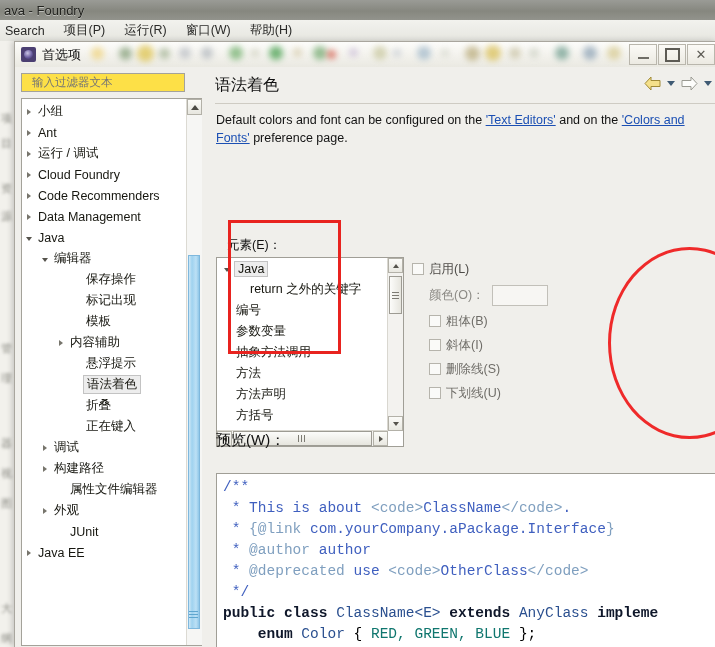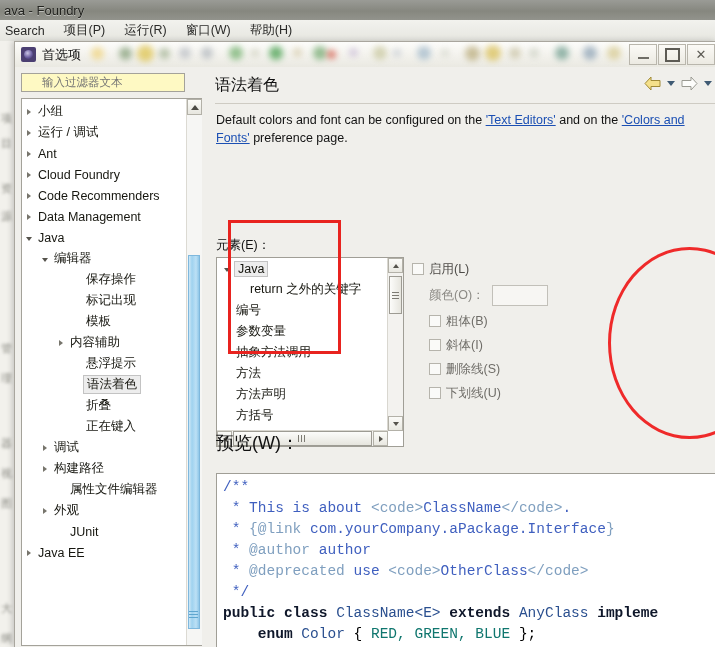--- a/index.html
+++ b/index.html
@@ -44,22 +44,22 @@
     background:linear-gradient(180deg,#fbfaf6 0%,#eceae2 100%);
     display:flex;align-items:center;justify-content:center;filter:blur(.25px);}
   .wbtn i{display:block;}
   .w-min{width:11px;height:6px;border-bottom:2px solid #6f6d66;}
   .w-max{width:11px;height:10px;border:2px solid #5d5b54;}
   .w-close{font-style:normal;color:#5d5b54;font-size:13px;line-height:10px;}
   
   #prefs-body{position:relative;height:581px;display:flex;background:#f0efeb;}
   
   #left-pane{width:186px;flex:none;position:relative;padding:6px 0 0 6px;}
-  #filter-input{width:164px;height:19px;border:1px solid #a4a29a;background:#fef9c3;
-    font-size:11.5px;color:#7e7c77;padding:0 20px;line-height:19px;box-sizing:border-box;
+  #filter-input{width:164px;height:19px;border:1px solid #a4a29a;background:#fde047;
+    font-size:11.5px;color:#7e7c77;padding:0 10px;line-height:19px;box-sizing:border-box;
     font-family:"Liberation Sans",sans-serif;}
   #tree-wrap{position:absolute;left:6px;top:31px;width:180px;height:546px;
     background:#fff;border:1px solid #a4a29a;border-right:none;overflow:hidden;}
   #tree{position:absolute;left:0;top:0;width:166px;height:546px;overflow:hidden;padding-top:2px;}
   .tnode{height:21px;display:flex;align-items:center;font-size:12.5px;color:#16160f;white-space:nowrap;}
   .tw{width:14px;flex:none;display:flex;align-items:center;justify-content:center;}
   .tw i{width:0;height:0;display:block;}
   .tw.collapsed i{border-left:4px solid #77756c;border-top:3.5px solid transparent;border-bottom:3.5px solid transparent;}
   .tw.expanded i{border-top:4px solid #55534c;border-left:3.5px solid transparent;border-right:3.5px solid transparent;margin-top:2px;}
   .tlabel{padding:0 2px;}
@@ -111,21 +111,21 @@
   #elem-hthumb span{width:9px;height:7px;background:repeating-linear-gradient(90deg,#7d7b73 0 1px,transparent 1px 3px);display:block;}
   
   #opts{position:absolute;left:205px;top:190px;width:230px;}
   .optrow{display:flex;align-items:center;height:24px;font-size:12.5px;color:#6f6d68;}
   .cb{width:12px;height:12px;border:1px solid #b6b4ac;background:#fafaf8;margin-right:5px;flex:none;box-sizing:border-box;}
   .optrow.enabled{color:#4e4c48;}
   #color-row{display:flex;align-items:center;height:28px;font-size:12.5px;color:#8b8984;padding-left:17px;}
   #color-swatch{width:56px;height:21px;border:1px solid #c2c0b9;background:#f7f6f3;margin-left:7px;box-sizing:border-box;}
   .indent{padding-left:17px;}
   
-  #preview-label{position:absolute;left:9px;top:364px;font-size:18px;color:#111;}
+  #preview-label{position:absolute;left:9px;top:364px;font-size:15px;color:#111;}
   #preview{position:absolute;left:9px;top:406px;right:-1px;bottom:-1px;background:#fff;
     border:1px solid #a09e96;border-right:none;border-bottom:none;overflow:hidden;
     font-family:"Liberation Mono","DejaVu Sans Mono",monospace;font-size:14.5px;line-height:21px;
     padding:3px 0 0 6px;box-sizing:border-box;white-space:pre;}
   .k{color:#0f172a;font-weight:bold;}
   .jd{color:#3f5fbf;}
   .jdk{color:#7f9fbf;}
   .cls{color:#2a4f8f;}
   .pl{color:#000;}
   .en{color:#0f766e;}
@@ -222,28 +222,28 @@
               <span class="tw collapsed">
                 <i></i>
               </span>
               <span class="tlabel">小组</span>
             </div>
             <div class="tnode">
               <span style="width: 0px; flex: 0 0 auto;"></span>
               <span class="tw collapsed">
                 <i></i>
               </span>
+              <span class="tlabel">Ant</span>
+            </div>
+            <div class="tnode">
+              <span style="width: 0px; flex: 0 0 auto;"></span>
+              <span class="tw collapsed">
+                <i></i>
+              </span>
               <span class="tlabel">运行 / 调试</span>
-            </div>
-            <div class="tnode">
-              <span style="width: 0px; flex: 0 0 auto;"></span>
-              <span class="tw collapsed">
-                <i></i>
-              </span>
-              <span class="tlabel">Ant</span>
             </div>
             <div class="tnode">
               <span style="width: 0px; flex: 0 0 auto;"></span>
               <span class="tw collapsed">
                 <i></i>
               </span>
               <span class="tlabel">Cloud Foundry</span>
             </div>
             <div class="tnode">
               <span style="width: 0px; flex: 0 0 auto;"></span>
@@ -400,21 +400,21 @@
           </span>
           <span class="navcaret"></span>
         </div>
       </div>
       <div id="head-rule"></div>
 
       <div id="desc">
         <span>Default colors and font can be configured on the </span><a href="#">'Text Editors'</a><span> and on the </span><a href="#">'Colors and Fonts'</a><span> preference page.</span>
       </div>
 
-      <div class="sec-label" style="left:9px;top:170px;">元素(E)：</div>
+      <div class="sec-label" style="left:20px;top:170px;">元素(E)：</div>
 
       <div id="elem-list">
         <div id="elem-rows">
             <div class="erow sel">
               <span class="tw expanded">
                 <i></i>
               </span>
               <span class="elabel">Java</span>
             </div>
             <div class="erow">

